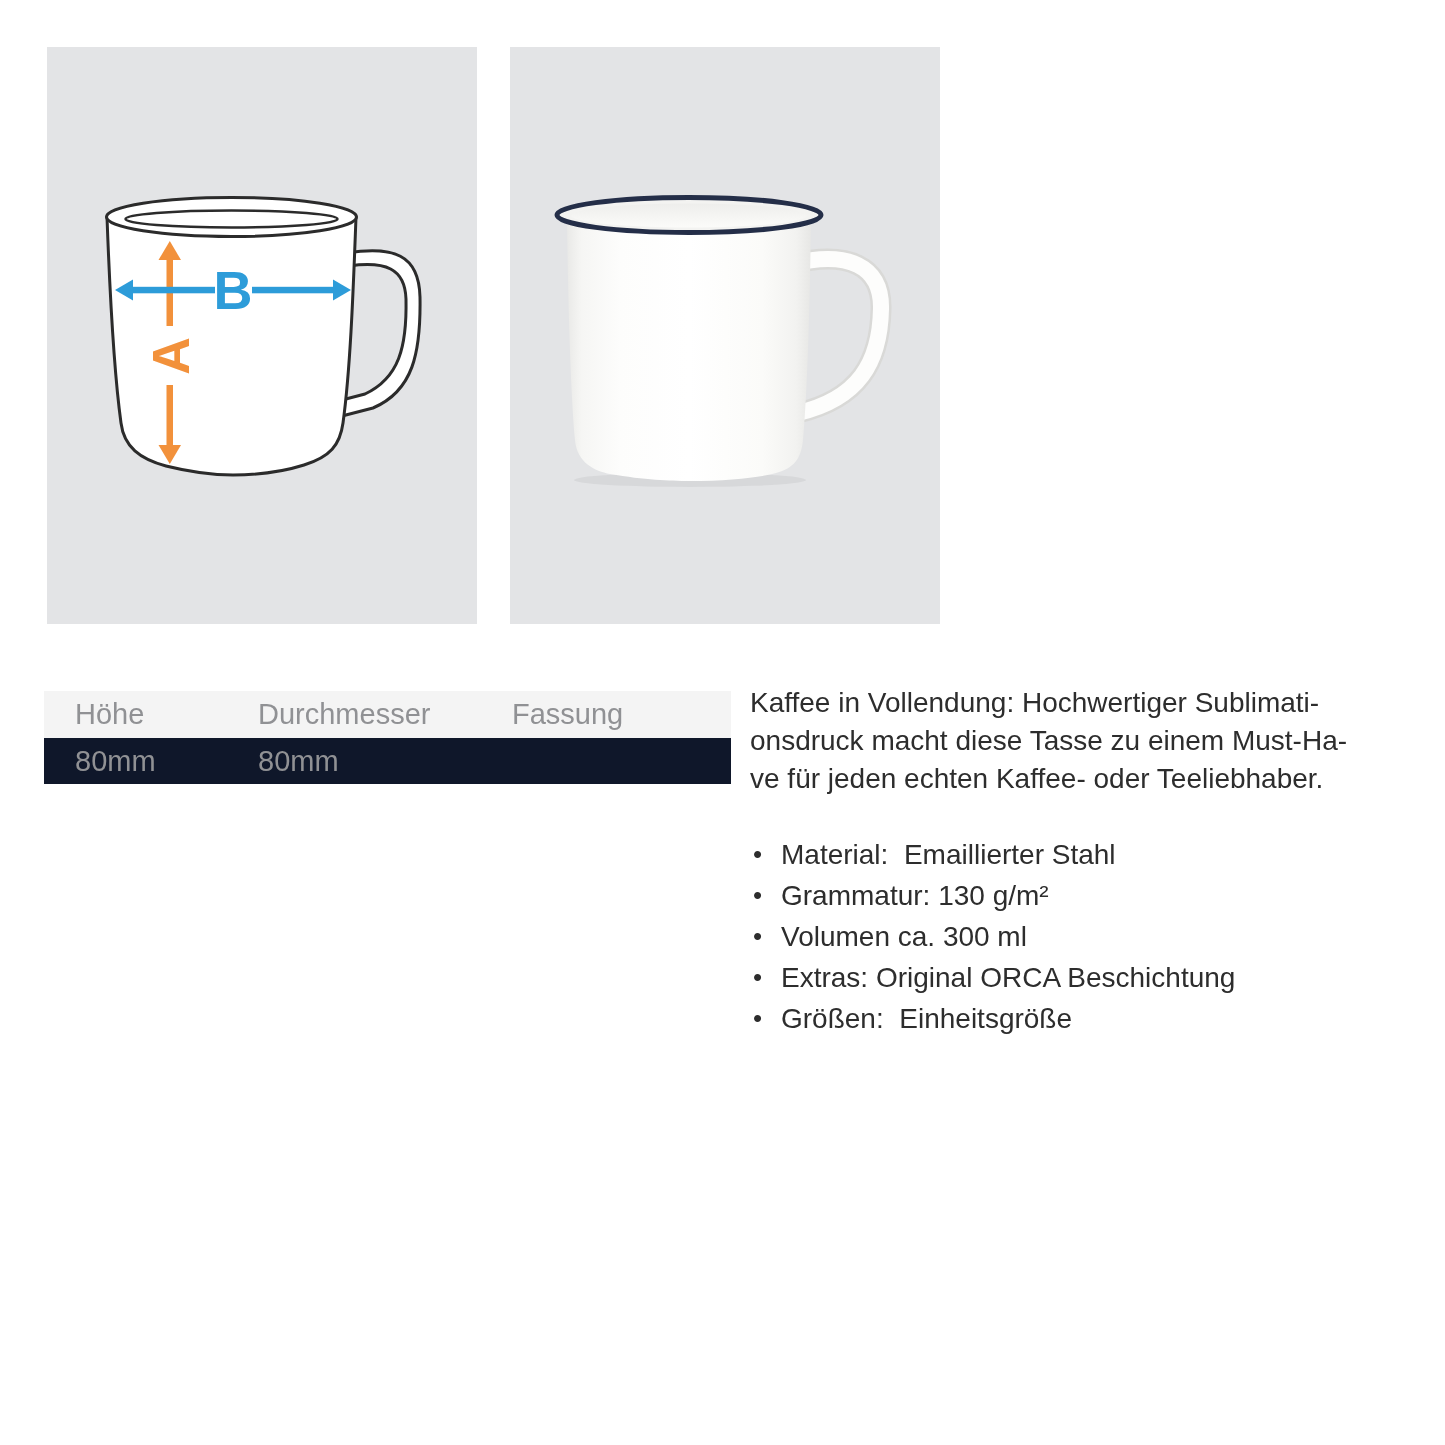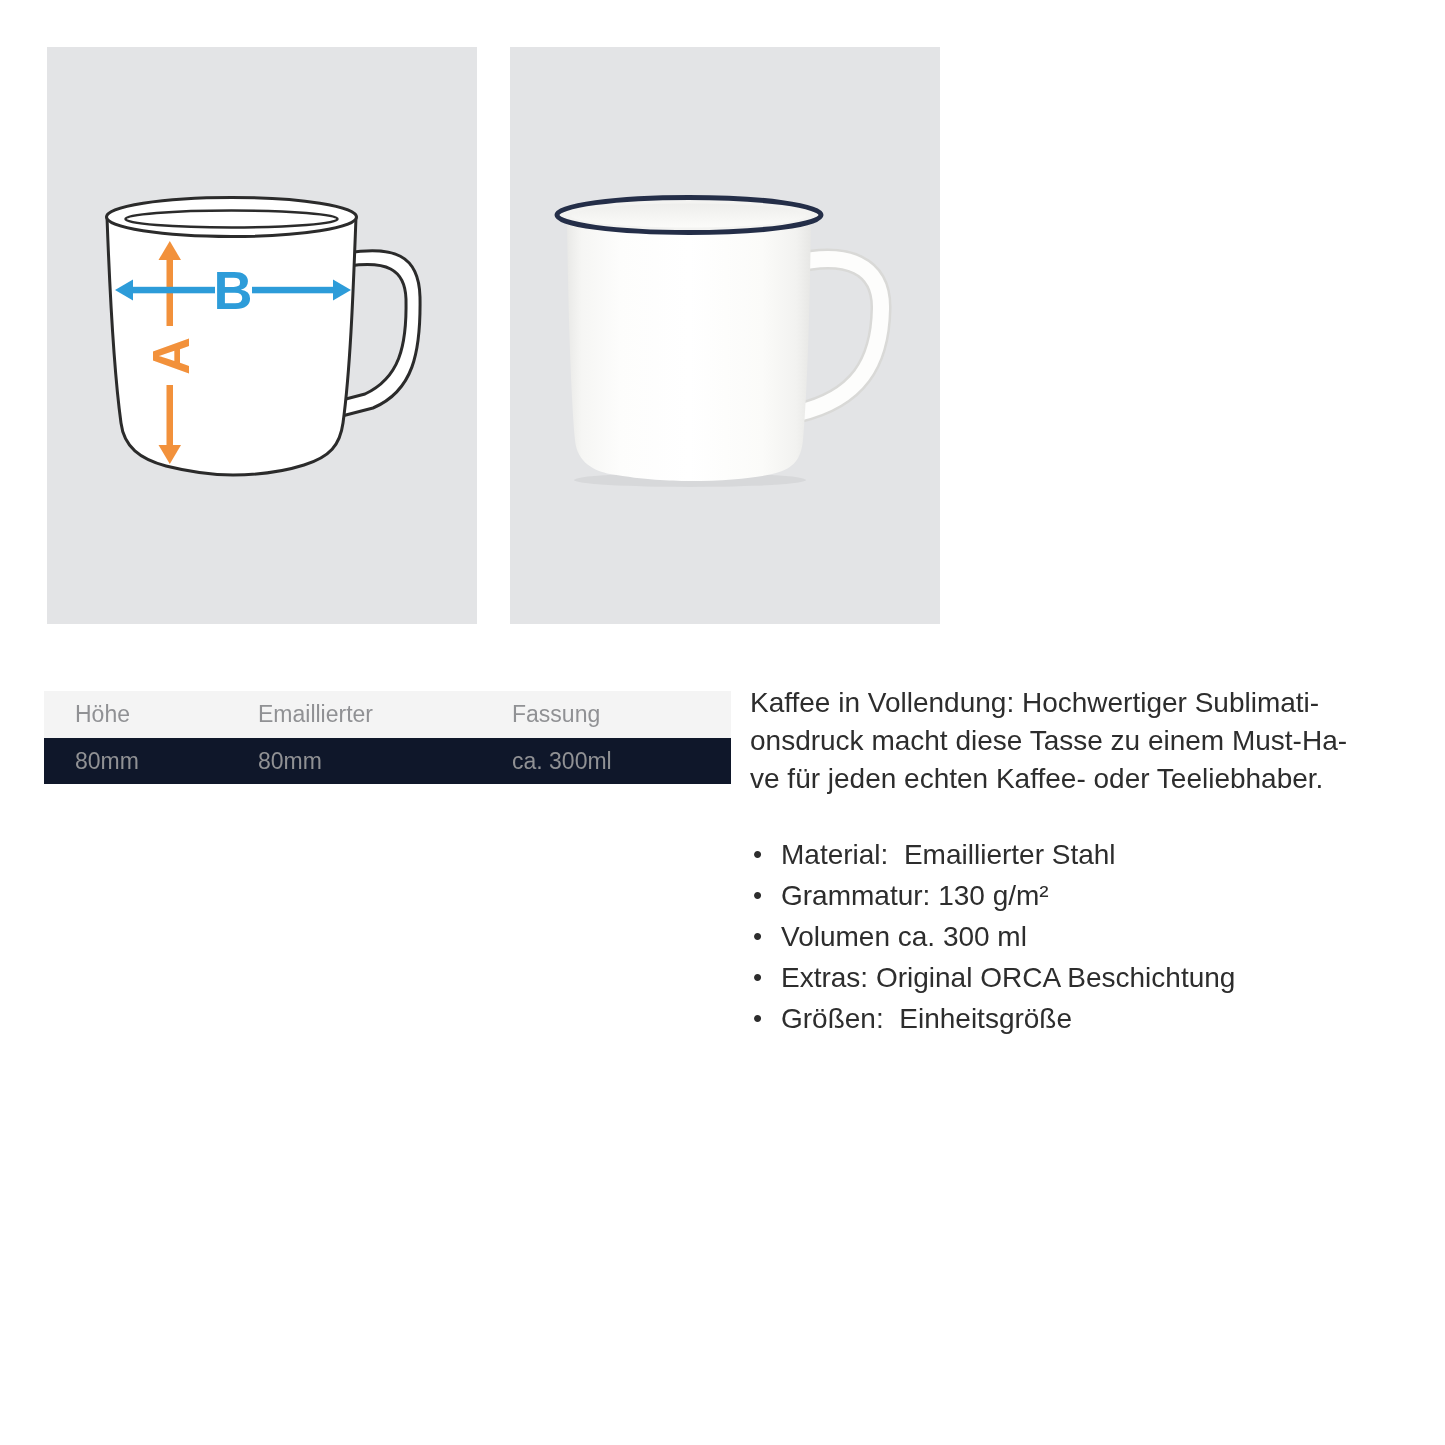--- a/index.html
+++ b/index.html
@@ -18,21 +18,21 @@
   }
   .panel-left  { left: 47px; }
   .panel-right { left: 510px; }
   .panel svg { display: block; width: 430px; height: 577px; }
 
   
   .spec-table {
     position: absolute;
     left: 44px; top: 691px;
     width: 687px;
-    font-size: 23px;
+    font-size: 29px;
     color: #909194;
   }
   .spec-row { display: flex; width: 100%; }
   .spec-row.header { background: #f4f4f4; height: 47px; }
   .spec-row.values { background: #0f172a; height: 46px; }
   .spec-cell {
     display: flex; align-items: center;
     padding-left: 31px;
     white-space: nowrap;
     overflow: hidden;
@@ -132,27 +132,26 @@
 
       <ellipse cx="179" cy="168" rx="132" ry="17.5" fill="#f3f3f1" stroke-width="5" stroke="#242e48"></ellipse>
       <ellipse cx="179" cy="168.5" rx="118" ry="12" fill="url(#rimInner)"></ellipse>
     </g>
   </svg>
 </div>
 
 <div class="spec-table">
   <div class="spec-row header">
     <div class="spec-cell c1">Höhe</div>
-    <div class="spec-cell c2">Emaillierter</div>
+    <div class="spec-cell c2">Durchmesser</div>
     <div class="spec-cell c3">Fassung</div>
   </div>
   <div class="spec-row values">
     <div class="spec-cell c1">80mm</div>
     <div class="spec-cell c2">80mm</div>
-    <div class="spec-cell c3">ca. 300ml</div>
   </div>
 </div>
 
 <div class="description">
   <p>Kaffee in Vollendung: Hochwertiger Sublimati-
 onsdruck macht diese Tasse zu einem Must-Ha-
 ve für jeden echten Kaffee- oder Teeliebhaber.</p>
   <ul class="feature-list">
     <li>Material:  Emaillierter Stahl</li>
     <li>Grammatur: 130 g/m²</li>

